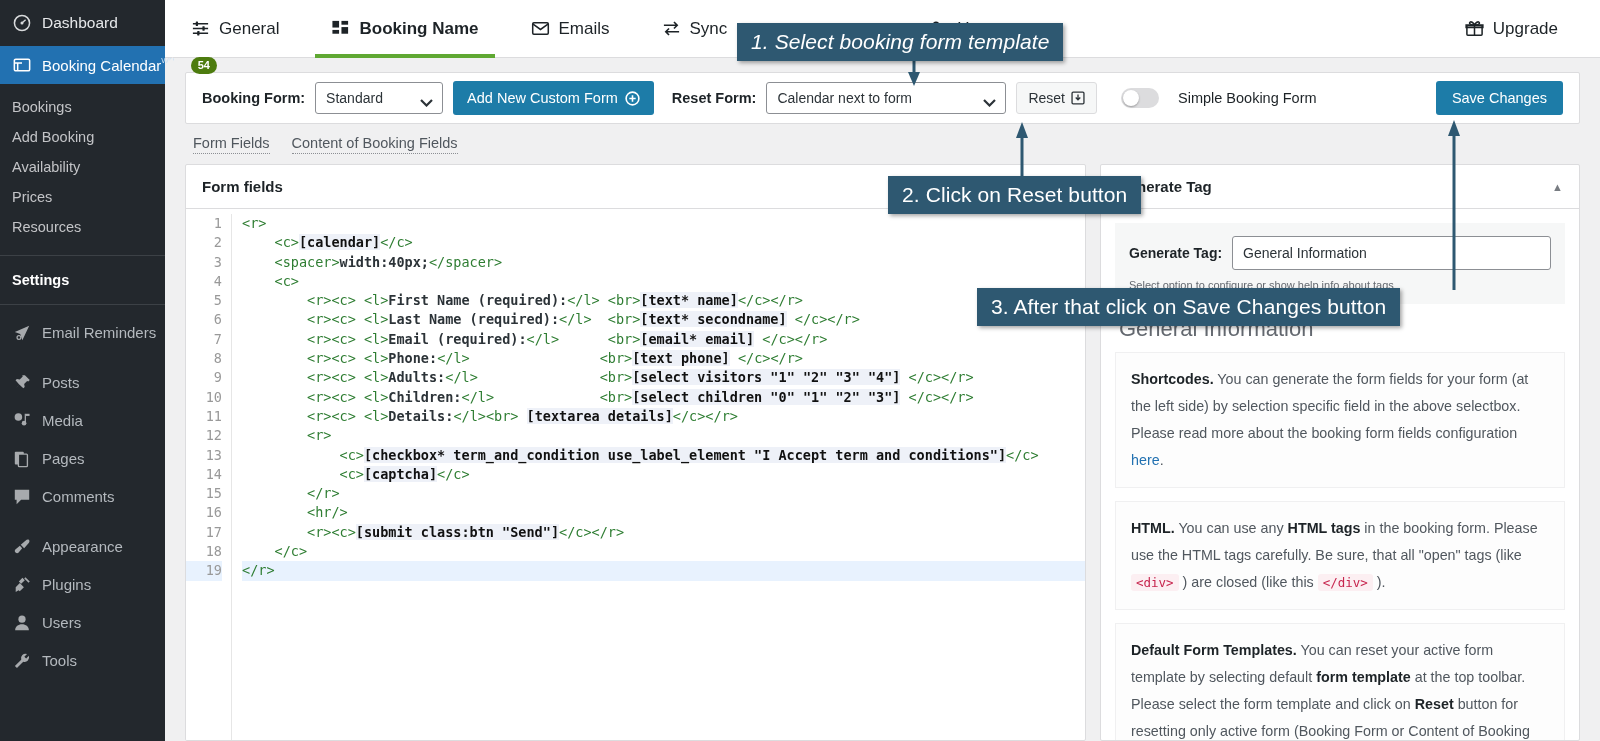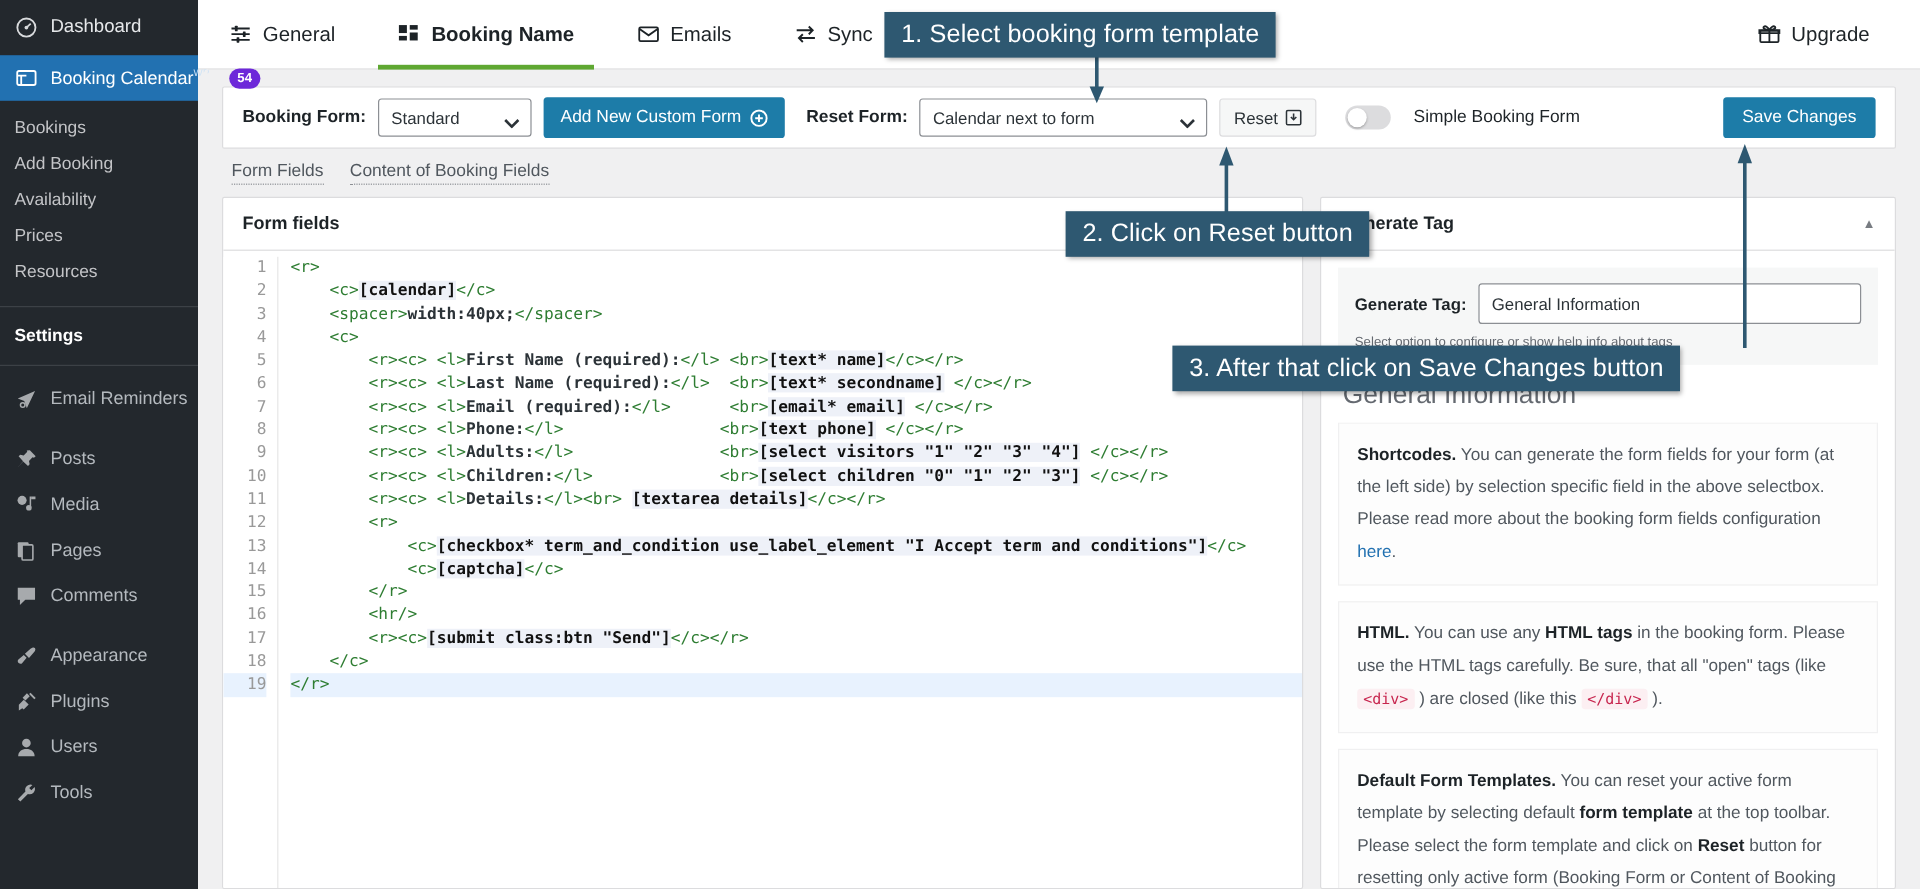--- a/index.html
+++ b/index.html
@@ -35,21 +35,21 @@
     border-right: 8px solid #f0f0f1;
   }
   .sb-sub {
     display: block; padding: 7px 0 7px 12px; font-size: 14.5px;
     color: #c3c4c7; cursor: pointer;
   }
   .sb-sub.strong { color: #fff; font-weight: bold; }
   .sb-sep { height: 1px; background: #3c4146; margin: 9px 0; }
   .sb-gap { height: 12px; }
   .badge {
-    background: #6d28d9; color: #fff; border-radius: 10px;
+    background: #4d7c0f; color: #fff; border-radius: 10px;
     font-size: 11px; font-weight: bold; padding: 2px 7px; margin-left: 6px;
     line-height: 13px;
   }
   .ico { width: 20px; height: 20px; display: inline-flex; align-items: center;
          justify-content: center; flex: 0 0 20px; }
   .ico svg { width: 18px; height: 18px; fill: #a7aaad; }
   .sb-current .ico svg { fill: #fff; }
   .sb-top .ico svg { fill: #d8dadc; }
   .bc-sup { font-size: 8px; display:block; line-height:6px; color:#cfe3f5; letter-spacing:.3px;}
 
@@ -484,21 +484,21 @@
             <b>HTML.</b><span> You can use any </span><b>HTML tags</b><span> in the booking form. Please use the HTML tags carefully. Be sure, that all "open" tags (like </span><span class="code-inline">&lt;div&gt;</span><span> ) are closed (like this </span><span class="code-inline">&lt;/div&gt;</span><span> ).</span>
           </div>
           <div class="card">
             <b>Default Form Templates.</b><span> You can reset your active form template by selecting default </span><b>form template</b><span> at the top toolbar. Please select the form template and click on </span><b>Reset</b><span> button for resetting only active form (Booking Form or Content of Booking Fields form). Click on </span>
           </div>
         </div>
       </div>
     </div>
   </div>
 
-  <div class="anno" style="left:737px; top:10px;">1. Select booking form template</div>
+  <div class="anno" style="left:737px; top:23px;font-style:italic;">1. Select booking form template</div>
   <div class="arrow" style="left:900px; top:46px;">
     <svg width="28" height="42" viewBox="0 0 28 42">
         <path d="M14 0 L14 30" stroke="#2e5871" stroke-width="3" fill="none"></path>
         <path d="M14 40 L8 26 L20 26 Z" fill="#2e5871"></path>
       </svg>
   </div>
 
   <div class="anno" style="left:888px; top:176px;">2. Click on Reset  button</div>
   <div class="arrow" style="left:1008px; top:122px;">
     <svg width="28" height="58" viewBox="0 0 28 58">

